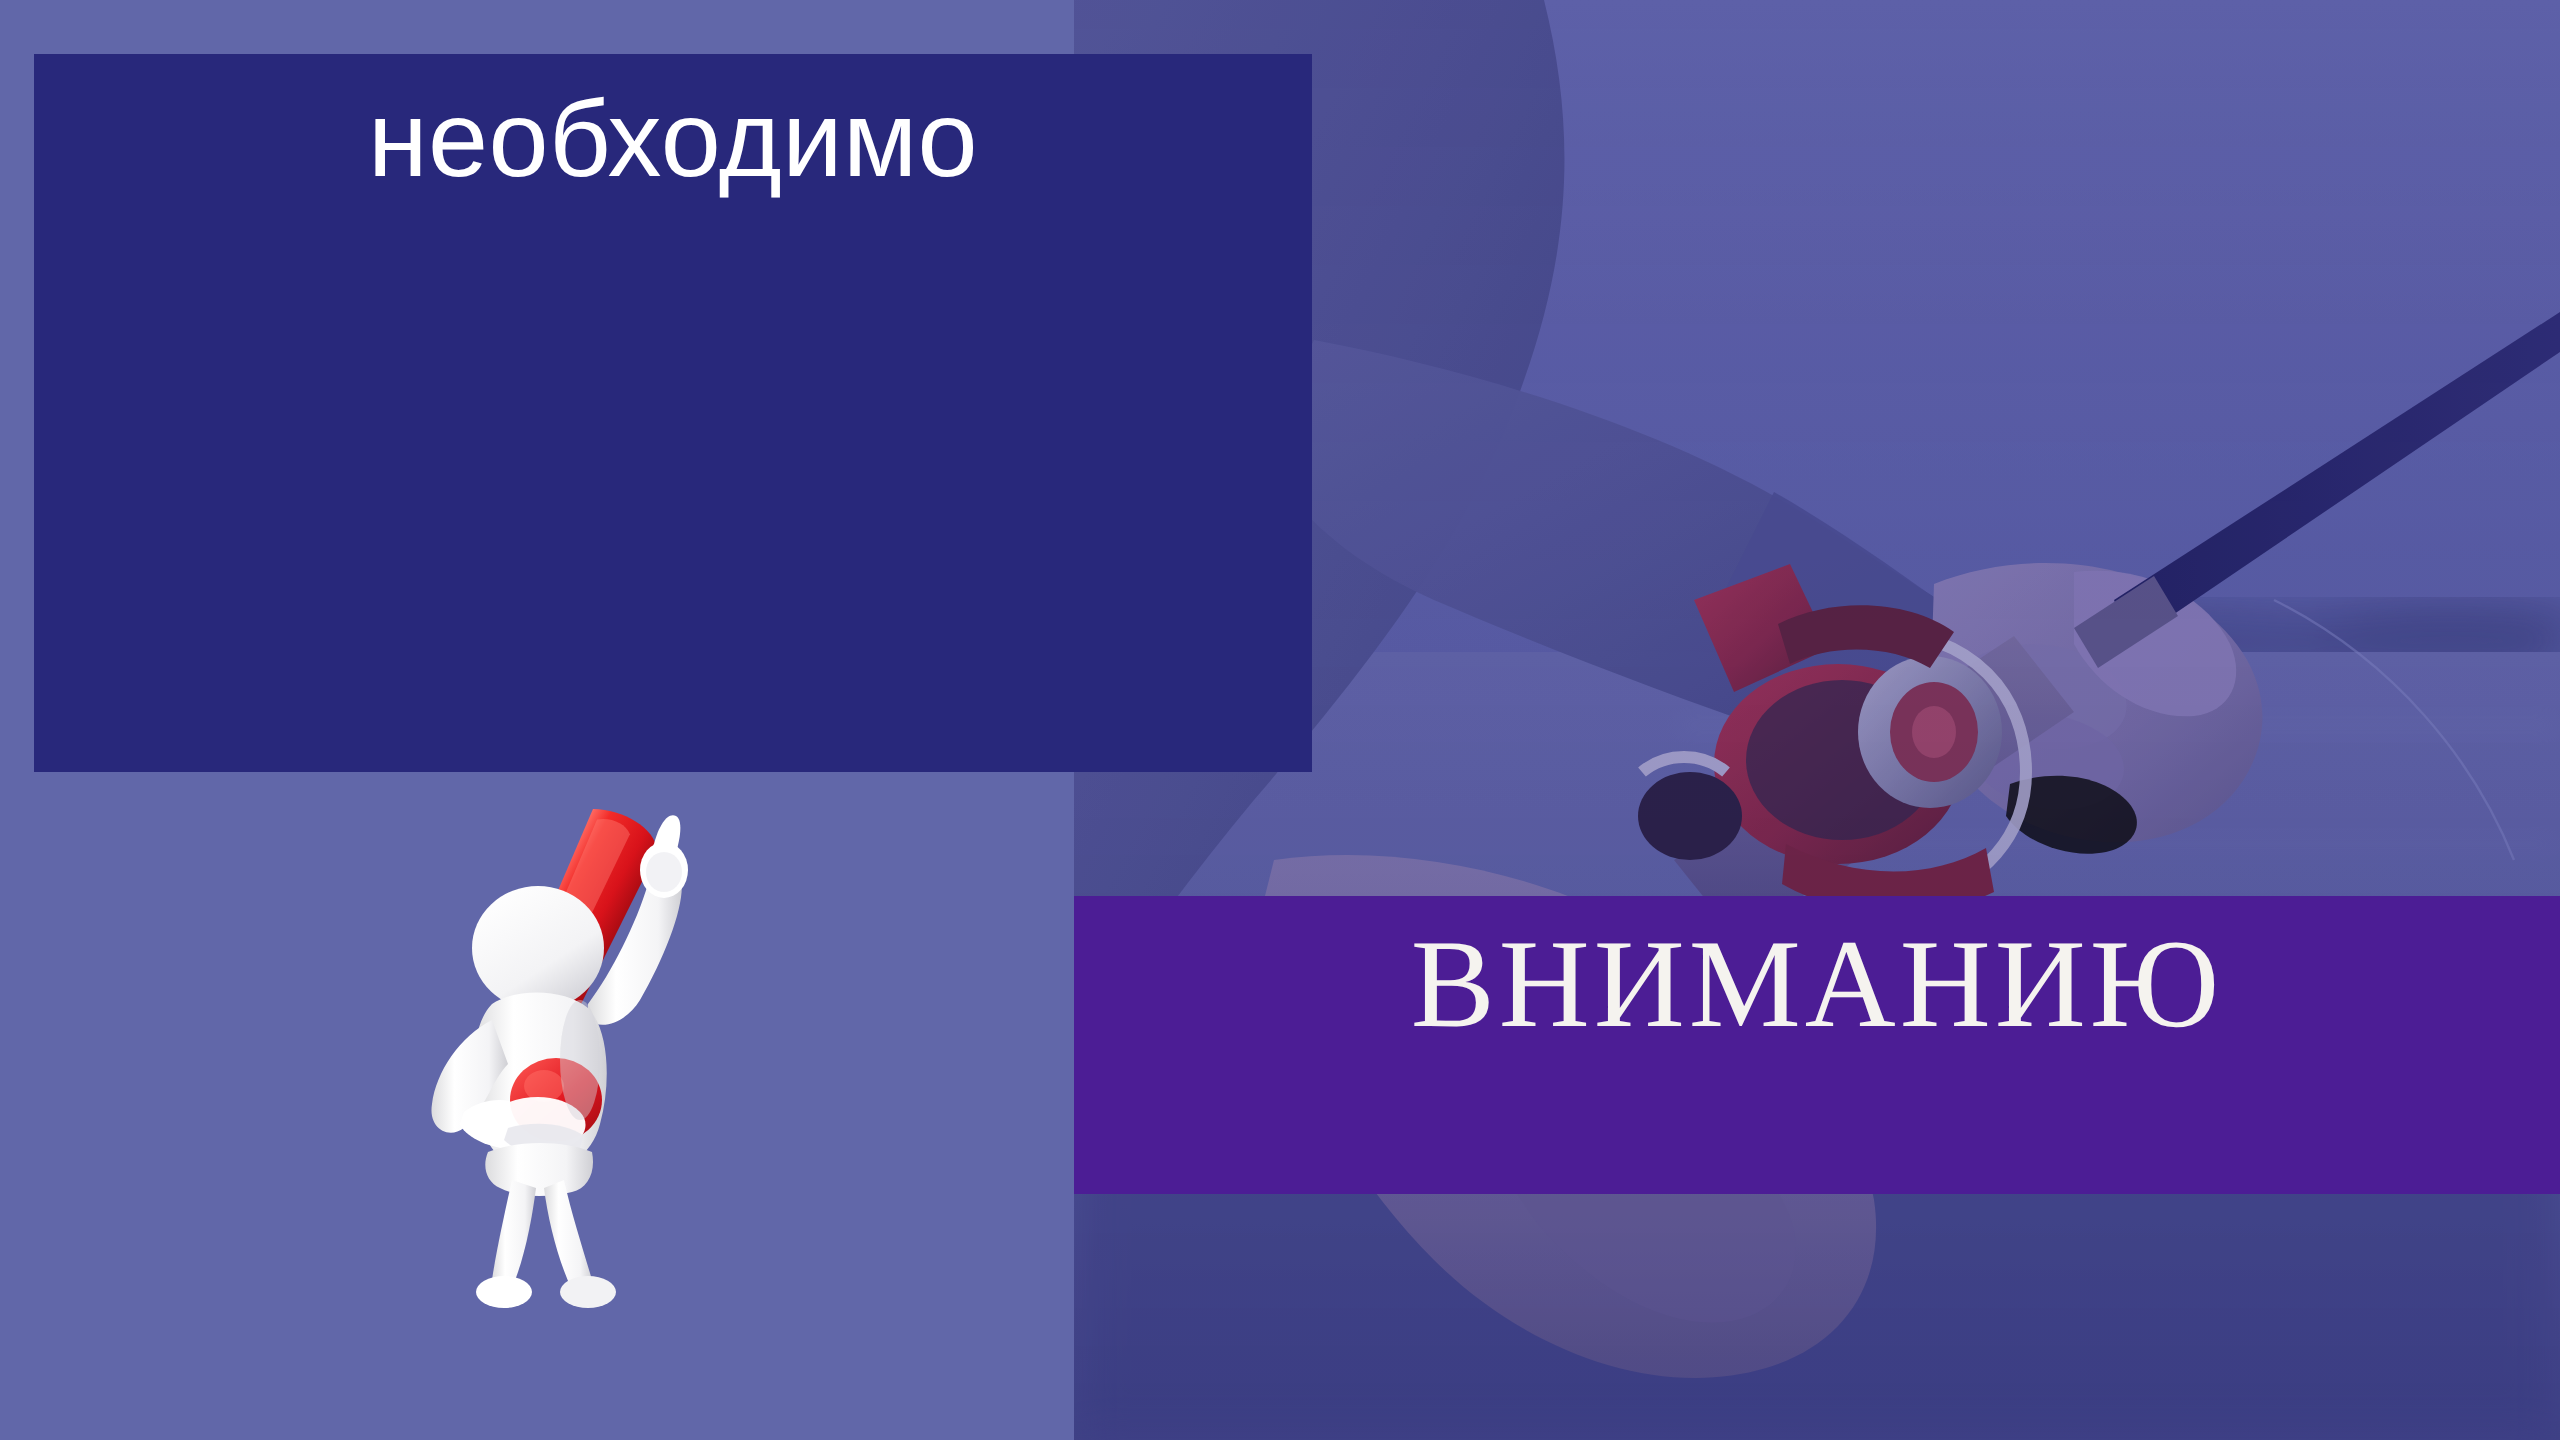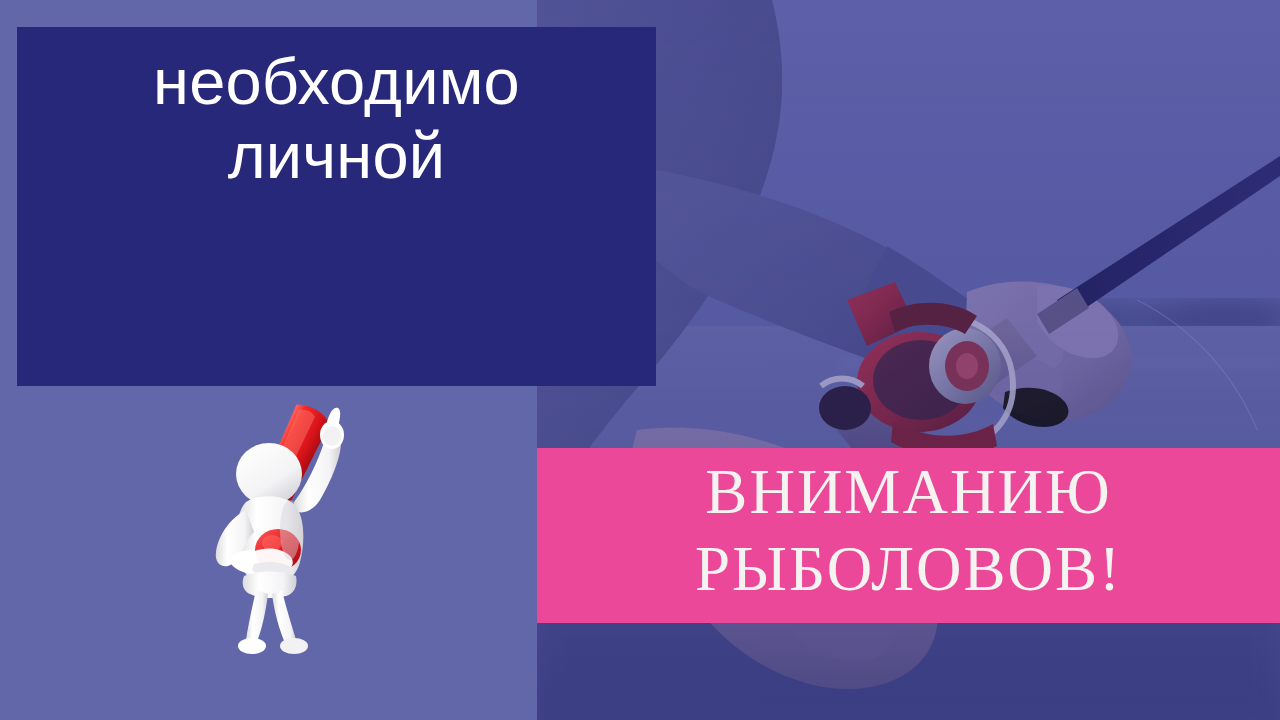--- a/index.html
+++ b/index.html
@@ -38,36 +38,36 @@
     pointer-events:none;
   }
 
   
   .navy-box{
     position:absolute; left:17px; top:27px;
     width:639px; height:359px;
     background:#28287b;
   }
   .navy-box .lines{
-    position:absolute; left:-14px; top:18px; width:667px;
+    position:absolute; left:-14px; top:6px; width:667px;
     text-align:center;
     color:#ffffff;
-    font-size:65px;
+    font-size:54px;
     line-height:74px;
     font-weight:400;
     letter-spacing:0.2px;
     white-space:nowrap;
   }
   .navy-box .lines div{ white-space:nowrap; }
 
   
   .navy-bar{
     position:absolute; left:537px; top:448px;
-    width:743px; height:175px;
-    background:#ec4899;
+    width:743px; height:149px;
+    background:#4c1d95;
   }
   .navy-bar .hl{
     position:absolute; left:0; top:6px; width:743px;
     text-align:center;
     color:#f5f3ef;
     font-family:"Liberation Serif", serif;
     font-weight:400;
     font-size:63px;
     line-height:77px;
     letter-spacing:2px;
@@ -218,28 +218,26 @@
       </g>
 
       <rect x="0" y="0" width="743" height="720" fill="#6a6fb4" opacity="0.10"></rect>
     </svg>
   </div>
   <div class="photo-tint"></div>
 
   <div class="navy-bar">
     <div class="hl">
       <div>ВНИМАНИЮ</div>
-      <div>РЫБОЛОВОВ!</div>
     </div>
   </div>
 
   <div class="navy-box">
     <div class="lines">
       <div>необходимо</div>
-      <div>личной</div>
     </div>
   </div>
 
   <div class="figure">
     <svg viewBox="0 0 180 265" xmlns="http://www.w3.org/2000/svg" aria-hidden="true">
       <defs>
         <linearGradient id="bodyG" x1="0" y1="0" x2="1" y2="0">
           <stop offset="0%" stop-color="#dcdcde"></stop>
           <stop offset="30%" stop-color="#ffffff"></stop>
           <stop offset="75%" stop-color="#f4f4f6"></stop>

